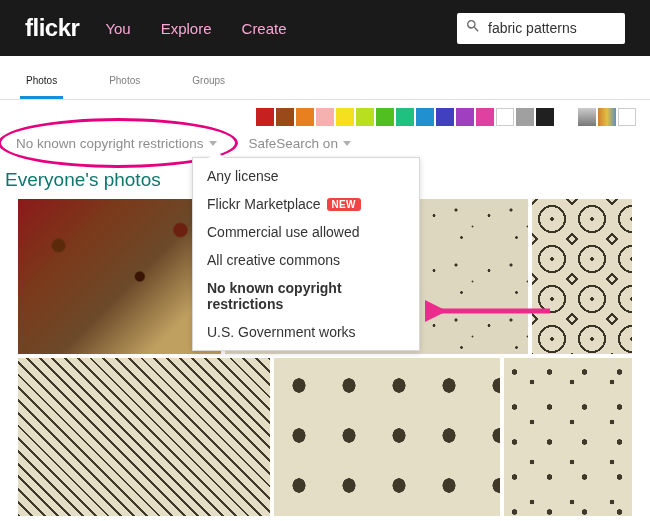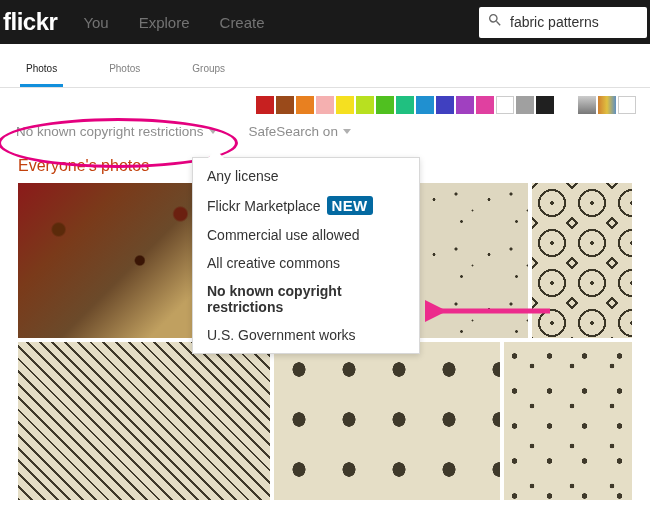--- a/index.html
+++ b/index.html
@@ -1,39 +1,39 @@
 <!DOCTYPE html>
 <html><head>
 <meta charset="utf-8">
 <style>
   * { box-sizing: border-box; margin: 0; padding: 0; }
   body { font-family: "Helvetica Neue", Arial, sans-serif; width: 650px; height: 521px; overflow: hidden; background: #fff; position: relative; }
-  .topbar { background: #1a1a1a; height: 44px; display: flex; align-items: center; padding: 0 3px; }
+  .topbar { background: #1a1a1a; height: 56px; display: flex; align-items: center; padding: 0 25px; }
   .logo { color: #fff; font-weight: 700; font-size: 24px; letter-spacing: -0.5px; margin-right: 26px; font-family: Arial, sans-serif; }
-  .nav-item { color: #737373; font-size: 15px; margin-right: 30px; cursor: pointer; }
+  .nav-item { color: #f9a8d4; font-size: 15px; margin-right: 30px; cursor: pointer; }
   .search-wrap { margin-left: auto; background: #fff; height: 31px; display: flex; align-items: center; padding: 0 8px; border-radius: 2px; width: 168px; }
   .search-icon svg { width: 16px; height: 16px; fill: #666; }
   .search-input { border: none; outline: none; font-size: 14px; margin-left: 7px; width: 128px; color:#333; font-family:inherit; }
   .tabs { display: flex; padding: 0 20px; border-bottom: 1px solid #e0e0e0; height: 44px; align-items: flex-end; }
   .tab { padding: 0 6px 10px; margin-right: 40px; font-size: 10px; color: #808080; cursor: pointer; border-bottom: 3px solid transparent; }
   .tab.active { color: #222; border-bottom-color: #128fdc; }
   .swatches-row { display:flex; justify-content:flex-end; padding: 8px 14px 4px; gap:2px; }
   .sw { width:18px; height:18px; }
   .sw.outline { border:1px solid #ccc; }
   .sw-group { display:flex; gap:2px; margin-left:22px; }
   .filter-bar { display:flex; align-items:center; padding: 6px 16px 0; font-size:13.5px; color:#8d8d8d; position:relative; }
   .filter { display:flex; align-items:center; cursor:pointer; margin-right:32px; }
   .caret { width:0;height:0;border-left:4px solid transparent;border-right:4px solid transparent;border-top:5px solid #b0b0b0; margin-left:5px;}
   .circle-annotation { position:absolute; left:-2px; top:118px; width:240px; height:50px; border:3px solid #e4007f; border-radius:50%; pointer-events:none; z-index:5;}
-  .section-title { font-size:16px; color:#c2410c; padding: 18px 18px 8px; font-weight:400;}
+  .section-title { font-size:19px; color:#0f766e; padding: 18px 5px 8px; font-weight:400;}
   .dropdown { position:absolute; left:192px; top:157px; width:228px; background:#fff; border:1px solid #d8d8d8; box-shadow:0 2px 6px rgba(0,0,0,0.15); z-index:10; padding:4px 0;}
   .dropdown::before { content:""; position:absolute; top:-8px; left:15px; border-left:8px solid transparent; border-right:8px solid transparent; border-bottom:8px solid #fff;}
   .dd-item { padding: 6px 14px; font-size:14px; color:#333; cursor:pointer; display:flex; align-items:center; }
   .dd-item.bold { font-weight:700; }
-  .new-badge { background:#0369a1; color:#fff; font-size:15px; font-weight:700; padding:1px 5px; border-radius:3px; margin-left:6px; letter-spacing:0.3px;}
+  .new-badge { background:#ef4444; color:#fff; font-size:10px; font-weight:700; padding:1px 5px; border-radius:3px; margin-left:6px; letter-spacing:0.3px;}
   .arrow-annotation { position:absolute; left:425px; top:296px; z-index:11; pointer-events:none;}
   .grid { padding: 0 18px; }
   .row1 { display:flex; gap:4px; }
   .row2 { display:flex; gap:4px; margin-top:4px;}
   .thumb { height:155px; background:#ccc; position:relative; overflow:hidden;}
   .t1 { width:203px; }
   .t2 { flex:1; }
   .t3 { width:252px; height:158px;}
   .t4 { width:226px; height:158px;}
   .t5 { flex:1; height:158px;}

